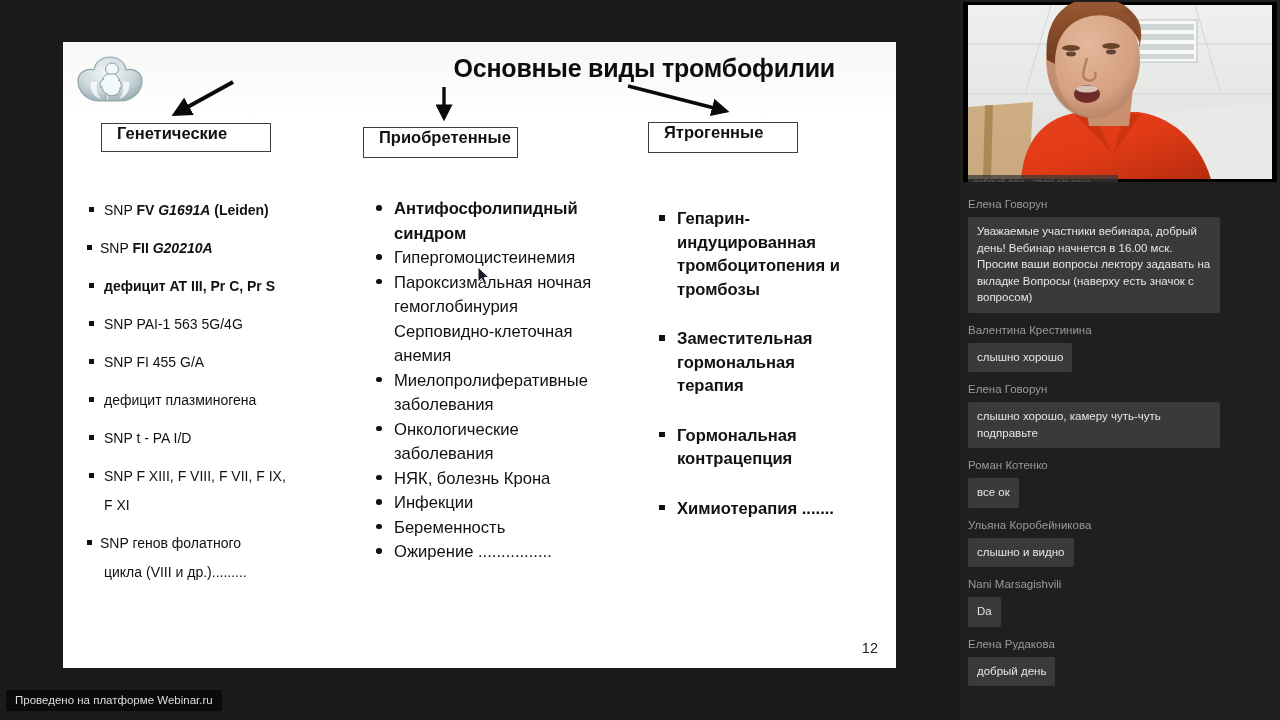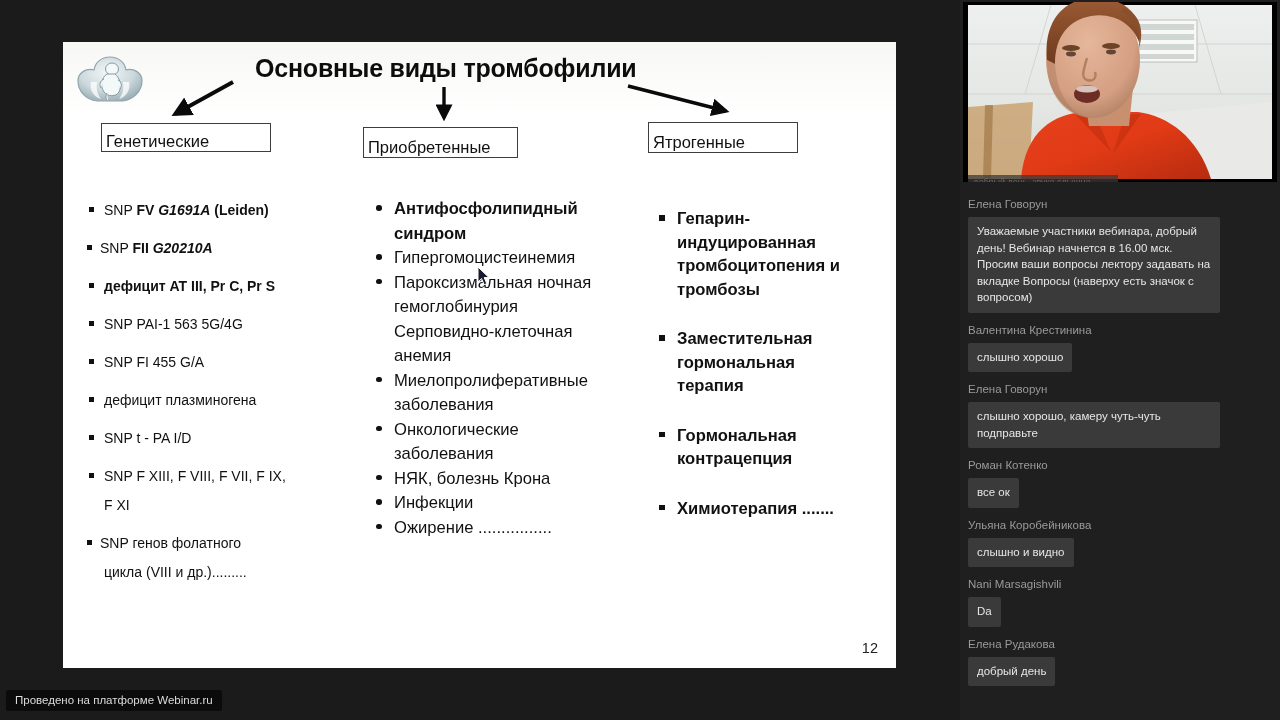--- a/index.html
+++ b/index.html
@@ -20,37 +20,37 @@
     background: linear-gradient(180deg,#f7f7f5 0%,#ffffff 12%,#ffffff 100%);
     overflow: hidden;
   }
 
   
   #logo { position: absolute; left: 8px; top: 12px; width: 78px; height: 52px; }
   #logo svg { display:block; width: 78px; height: 52px; }
 
   
   #slide-title {
-    position: absolute; left: 192px; top: 12px; width: 600px;
-    text-align: left;
+    position: absolute; left: 172px; top: 12px; width: 600px;
+    text-align: right;
     font-size: 25px; font-weight: bold; color: #0d0d0d;
     letter-spacing: -0.2px;
   }
 
   
   #arrows { position: absolute; left: 0; top: 0; width: 833px; height: 626px; pointer-events: none; }
 
   
   .cat-box {
     position: absolute;
     border: 1.6px solid #3d3d3d;
     background: #fff;
-    font-size: 16.5px; font-weight: normal; color: #111;
-    display: flex; align-items: flex-end;
-    padding-left: 4px;
+    font-size: 16.5px; font-weight: bold; color: #111;
+    display: flex; align-items: flex-start;
+    padding-left: 15px;
   }
   #cat-gen { left: 38px;  top: 81px;  width: 170px; height: 29px; }
   #cat-acq { left: 300px; top: 85px;  width: 155px; height: 31px; }
   #cat-iat { left: 585px; top: 80px;  width: 150px; height: 31px; }
 
   
   .col { position: absolute; }
   #col-left  { left: 22px;  top: 158px; width: 290px; }
   #col-mid   { left: 308px; top: 155px; width: 270px; }
   #col-right { left: 592px; top: 165px; width: 230px; font-weight: bold; }
@@ -229,20 +229,21 @@
           <div class="li"><span class="dot"></span><span>Пароксизмальная ночная</span></div>
           <div class="li cont"><span>гемоглобинурия</span></div>
           <div class="li cont"><span>Серповидно-клеточная</span></div>
           <div class="li cont"><span>анемия</span></div>
           <div class="li"><span class="dot"></span><span>Миелопролиферативные</span></div>
           <div class="li cont"><span>заболевания</span></div>
           <div class="li"><span class="dot"></span><span>Онкологические</span></div>
           <div class="li cont"><span>заболевания</span></div>
           <div class="li"><span class="dot"></span><span>НЯК, болезнь Крона</span></div>
           <div class="li"><span class="dot"></span><span>Инфекции</span></div>
+          <div class="li"><span class="dot"></span><span>Беременность</span></div>
           <div class="li"><span class="dot"></span><span>Ожирение ................</span></div>
         </div>
       <div class="col" id="col-right">
           <div class="li"><span class="sq"></span><span>Гепарин-<br>индуцированная<br>тромбоцитопения и<br>тромбозы</span></div>
           <div class="li"><span class="sq"></span><span>Заместительная<br>гормональная<br>терапия</span></div>
           <div class="li"><span class="sq"></span><span>Гормональная<br>контрацепция</span></div>
           <div class="li"><span class="sq"></span><span>Химиотерапия .......</span></div>
         </div>
 
       <div id="slide-number">12</div>

